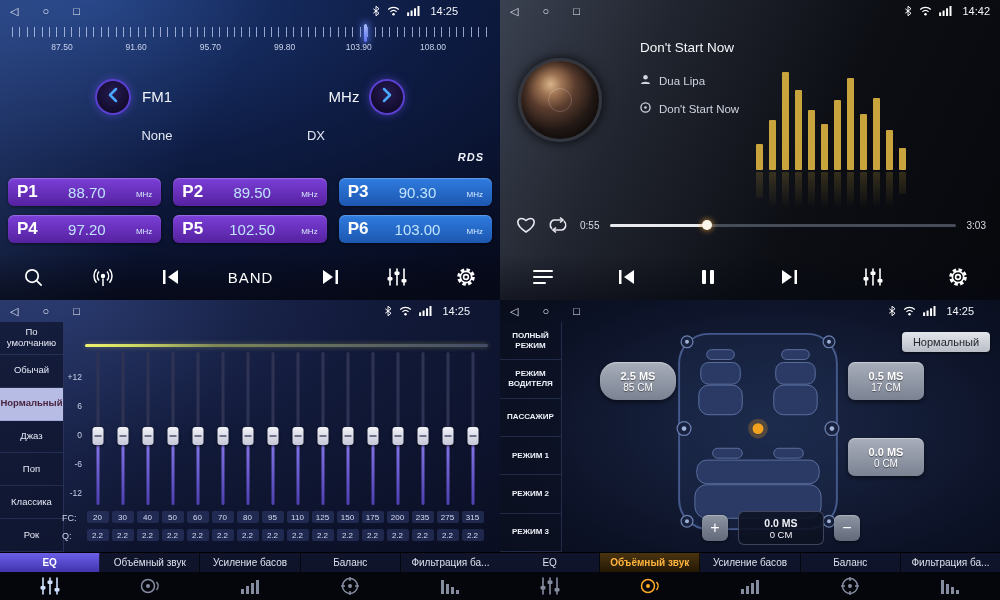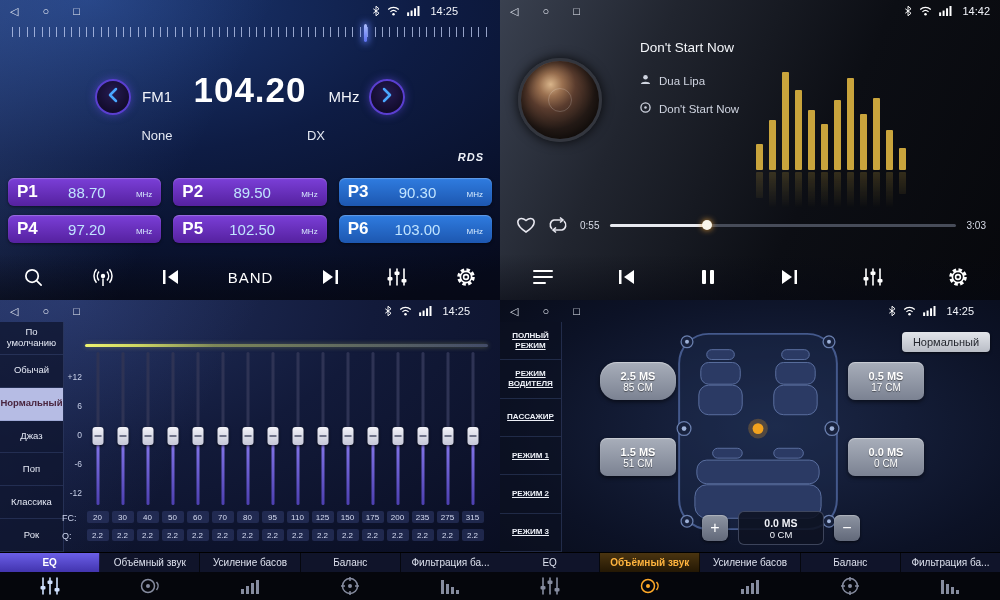--- a/index.html
+++ b/index.html
@@ -120,21 +120,21 @@
   .eq-rowlabel { position:absolute; left:62px; width:21px; font-size:9px; color:#cfd6ee; }
   .eq-row { position:absolute; left:85px; width:400px; display:flex; }
   .eq-cell { flex:1; margin:0 1.5px; text-align:center; font-size:8px; color:#d6dcf2;
     background:rgba(50,60,110,.55); border-radius:2px; padding:1.5px 0; }
 
   
   .sur-sidebar { position:absolute; left:0; top:22px; bottom:48px; width:62px; display:flex; flex-direction:column;
     background:rgba(12,16,34,.6); border-right:1px solid rgba(90,110,170,.3); }
   .sur-mode { flex:1; display:flex; align-items:center; justify-content:center; text-align:center;
     font-size:8px; font-weight:bold; line-height:1.25; color:#eef1f8; padding:0 3px;
-    border-bottom:1px solid rgba(90,110,170,.28); cursor:pointer;text-decoration:underline; }
+    border-bottom:1px solid rgba(90,110,170,.28); cursor:pointer; }
   .profile-btn { position:absolute; right:10px; top:32px; width:88px; height:20px; border-radius:4px;
     background:linear-gradient(180deg,#e2e5ea,#b9bdc6); color:#23262e; font-size:11px;
     display:flex; align-items:center; justify-content:center; box-shadow:0 1px 3px rgba(0,0,0,.6); cursor:pointer; }
   .car-graphic { position:absolute; left:168px; top:26px; }
   .delay-chip { position:absolute; width:76px; height:38px; border-radius:7px;
     background:linear-gradient(180deg,#a8aeba,#7b8292);
     box-shadow:0 2px 4px rgba(0,0,0,.55), inset 0 1px 1px rgba(255,255,255,.4);
     display:flex; flex-direction:column; align-items:center; justify-content:center;
     color:#fff; text-shadow:0 1px 1px rgba(0,0,0,.5); cursor:pointer; }
   .delay-chip .ms { font-size:11px; font-weight:bold; }
@@ -185,28 +185,35 @@
                 <rect x="11.4" y="0" width="2.2" height="11"></rect>
               </g>
             </svg>
           </span>
         <span class="time">14:25</span>
       </div>
     </header>
 
     <div class="ruler-ticks"></div>
     <div class="ruler-pointer"></div>
+    <div class="ruler-labels">
+      <span>87.50</span>
+      <span>91.60</span>
+      <span>95.70</span>
+      <span>99.80</span>
+      <span>103.90</span>
+      <span>108.00</span>
+    </div>
 
     <div class="circle-btn tune-down">
       <span><svg width="12" height="16" viewBox="0 0 12 16">
             <path d="M9 2 L3 8 L9 14" fill="none" stroke="#4aa8ff" stroke-width="2.5" stroke-linecap="round" stroke-linejoin="round"></path>
           </svg></span>
     </div>
     <div class="radio-band">FM1</div>
-    <div class="radio-freq">104.20</div>
     <div class="radio-unit">MHz</div>
     <div class="circle-btn tune-up">
       <span><svg width="12" height="16" viewBox="0 0 12 16">
             <path d="M3 2 L9 8 L3 14" fill="none" stroke="#4aa8ff" stroke-width="2.5" stroke-linecap="round" stroke-linejoin="round"></path>
           </svg></span>
     </div>
     <div class="radio-none">None</div>
     <div class="radio-dx">DX</div>
     <div class="rds-badge">RDS</div>
 
@@ -711,24 +718,20 @@
     </div>
 
     <div class="delay-chip chip-fl">
       <span class="ms">2.5 MS</span>
       <span class="cm">85 CM</span>
     </div>
     <div class="delay-chip chip-fr">
       <span class="ms">0.5 MS</span>
       <span class="cm">17 CM</span>
     </div>
-    <div class="delay-chip chip-rl">
-      <span class="ms">1.5 MS</span>
-      <span class="cm">51 CM</span>
-    </div>
     <div class="delay-chip chip-rr">
       <span class="ms">0.0 MS</span>
       <span class="cm">0 CM</span>
     </div>
 
     <div class="stepper">
       <div class="step-btn">+</div>
       <div class="step-display">
         <span class="ms">0.0 MS</span>
         <span class="cm">0 CM</span>

